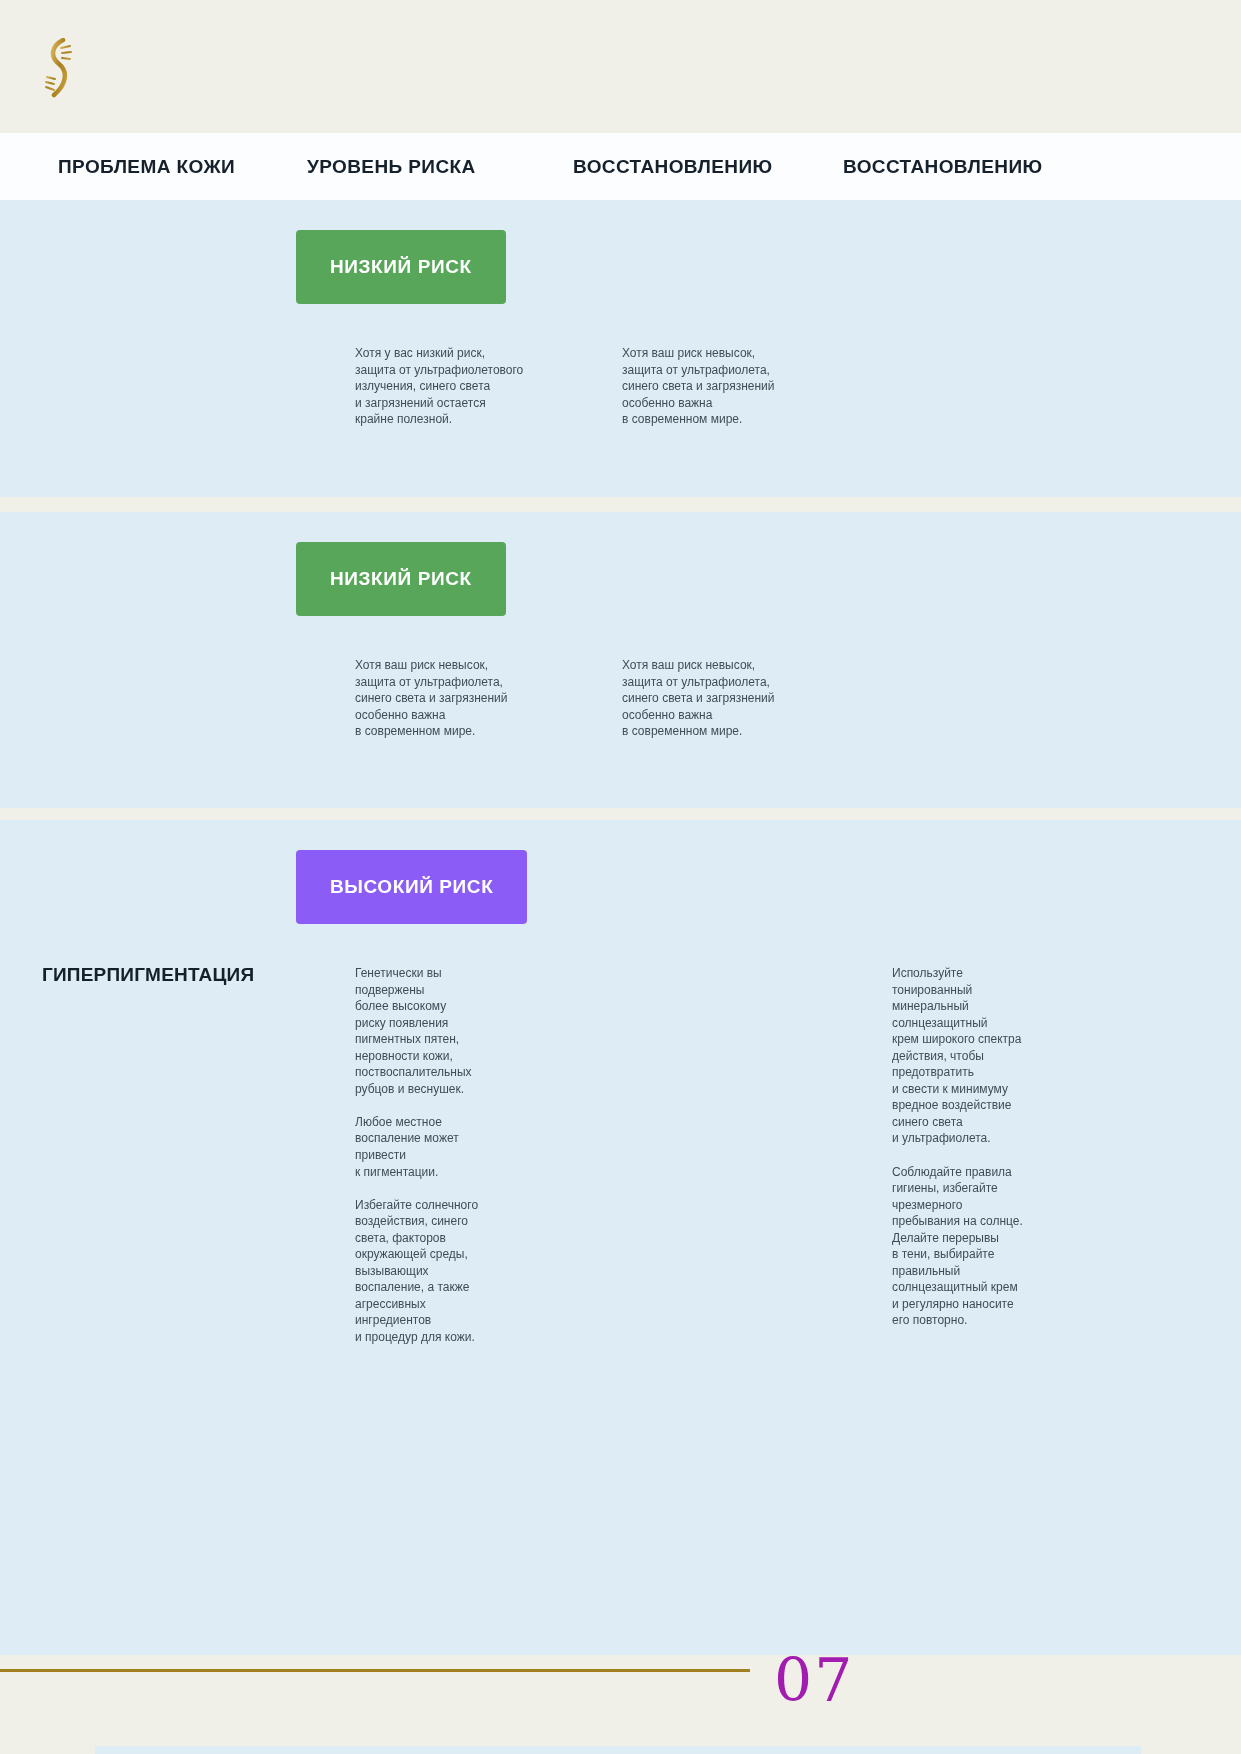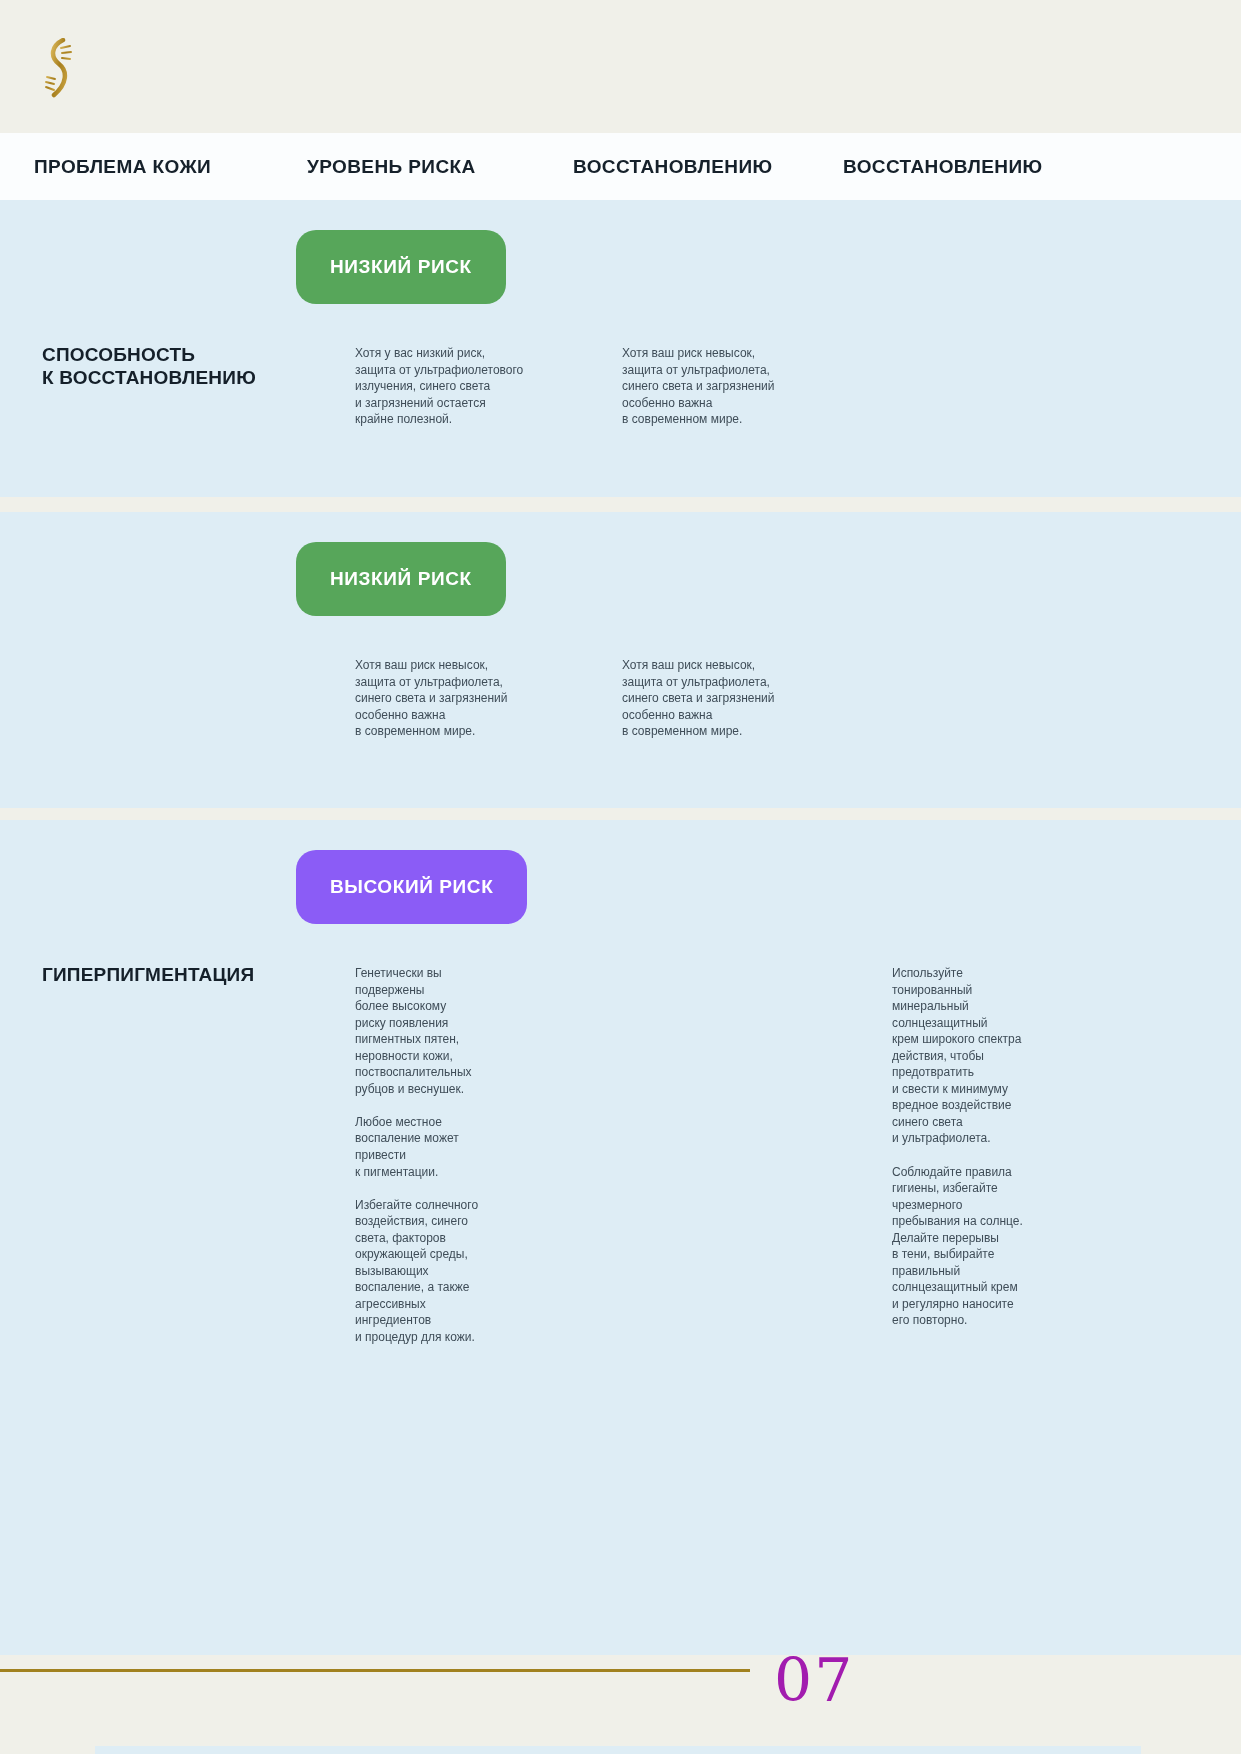--- a/index.html
+++ b/index.html
@@ -12,35 +12,35 @@
 
   .header-band {
     position:absolute; left:0; top:133px; width:1241px; height:67px;
     background:#FBFDFE;
   }
   .header-label {
     position:absolute; top:50%; transform:translateY(-50%);
     font-size:19px; font-weight:bold; color:#16212B; letter-spacing:.4px;
     white-space:nowrap;
   }
-  .h0{left:34px}.h1{left:307px}.h2{left:573px}.h3{left:843px}
+  .h0{left:58px}.h1{left:307px}.h2{left:573px}.h3{left:843px}
 
   .card { position:absolute; left:0; width:1241px; background:#DEEDF5; }
   .card.r0{top:200px;height:297px}
   .card.r1{top:512px;height:296px}
   .card.r2{top:820px;height:835px}
 
   .row-title {
     position:absolute; left:42px; top:143px; width:250px;
     font-size:19px; font-weight:bold; line-height:1.22; color:#15202A;
     letter-spacing:.2px; white-space:pre-line;
   }
   .badge {
     position:absolute; left:296px; top:30px; height:74px;
-    border-radius:20px; padding:0 34px;
+    border-radius:4px; padding:0 34px;
     display:flex; align-items:center; justify-content:center;
     color:#FFFFFF; font-size:19px; font-weight:bold; letter-spacing:.6px;
     white-space:nowrap;
   }
   .badge.low  { background:#57A65A; }
   .badge.high { background:#8b5cf6; }
 
   .cell {
     position:absolute; top:145px;
     font-size:12px; line-height:1.38; color:#3F4D58;
@@ -84,22 +84,20 @@
 </div>
 
 <div class="header-band">
   <div class="header-label h0">ПРОБЛЕМА КОЖИ</div>
   <div class="header-label h1">УРОВЕНЬ РИСКА</div>
   <div class="header-label h2">ВОССТАНОВЛЕНИЮ</div>
   <div class="header-label h3">ВОССТАНОВЛЕНИЮ</div>
 </div>
 
 <div class="card r0">
-  <div class="row-title">СПОСОБНОСТЬ
-К ВОССТАНОВЛЕНИЮ</div>
   <div class="badge low">НИЗКИЙ РИСК</div>
   <div class="cell c0">Хотя у вас низкий риск,
 защита от ультрафиолетового
 излучения, синего света
 и загрязнений остается
 крайне полезной.</div>
   <div class="cell c1">Хотя ваш риск невысок,
 защита от ультрафиолета,
 синего света и загрязнений
 особенно важна

